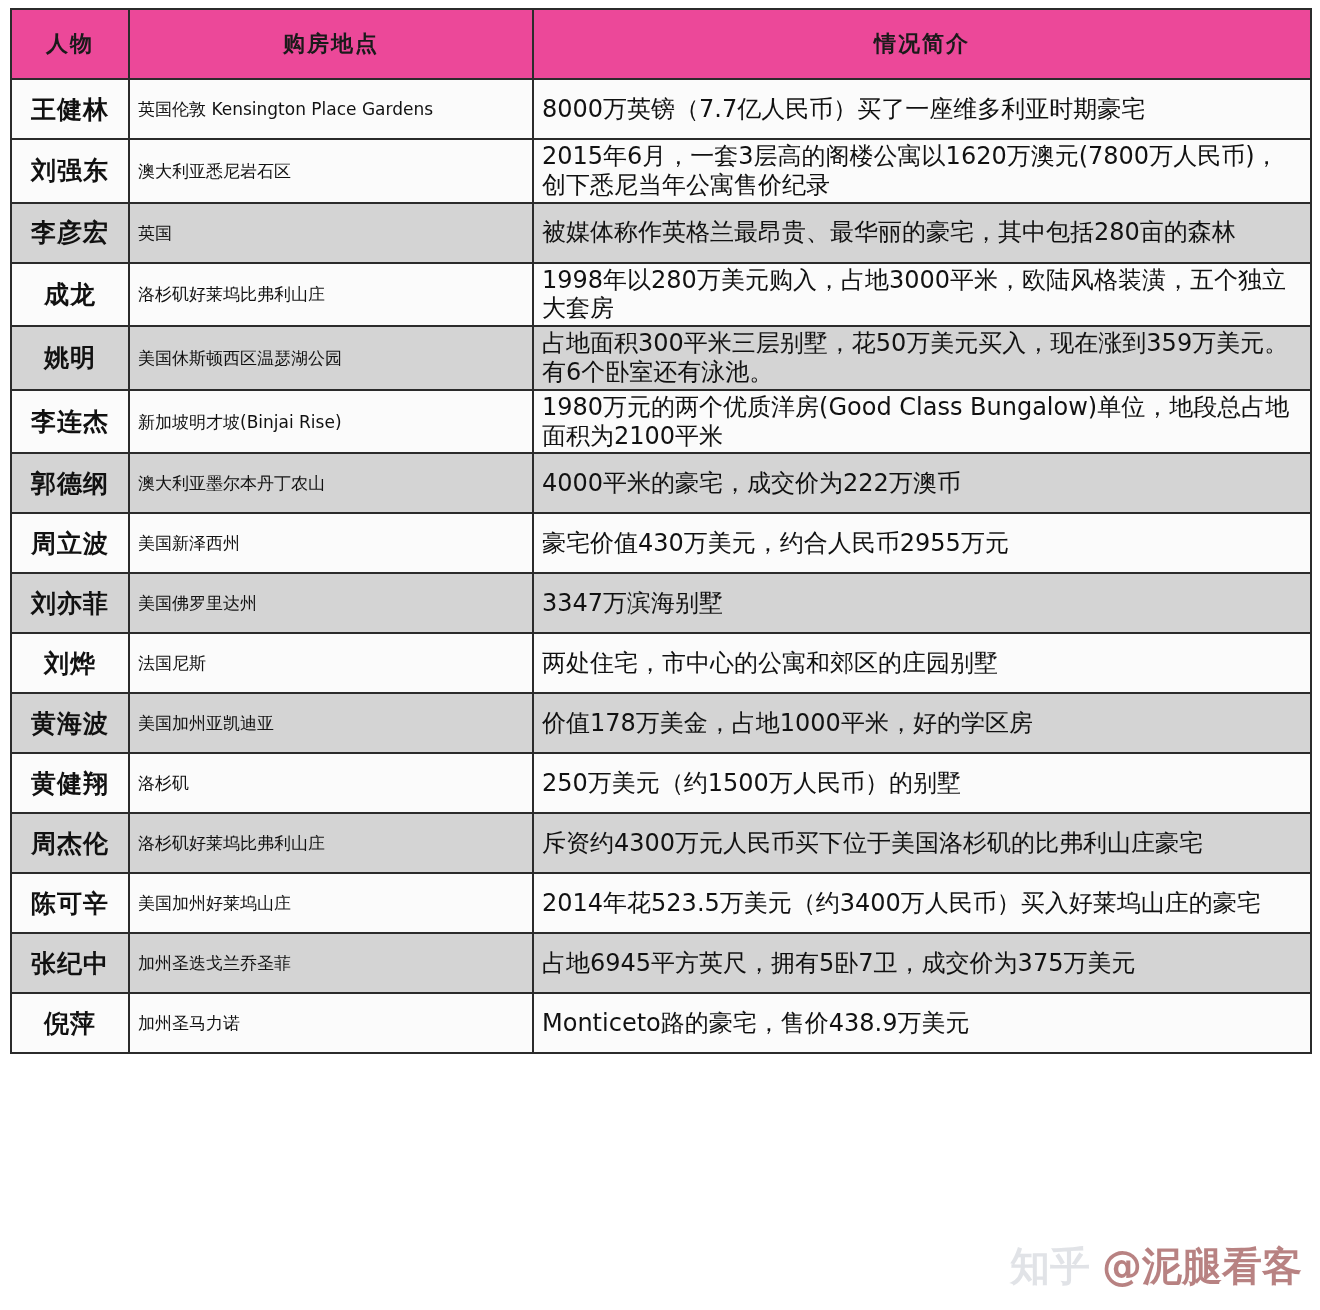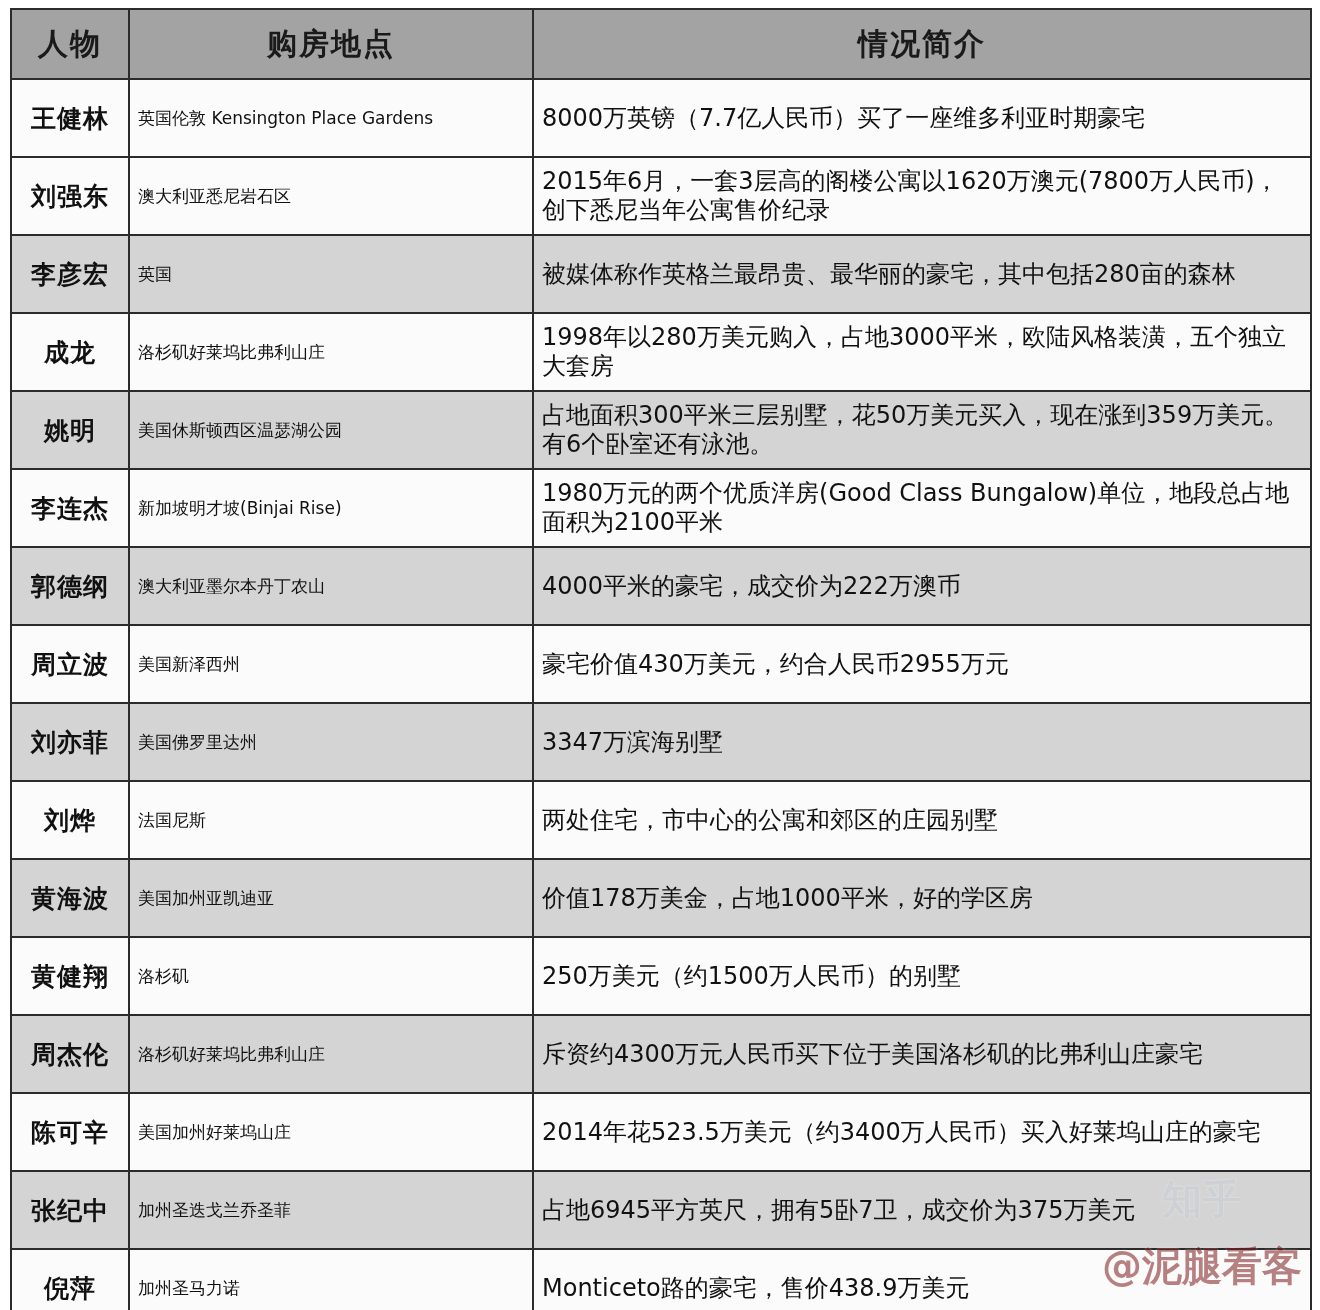--- a/index.html
+++ b/index.html
@@ -29,40 +29,40 @@
     table-layout: fixed;
     width: 1300px;
     border: 2px solid #2b2b2b;
   }
 
   table.celeb-table col.c-person  { width: 118px; }
   table.celeb-table col.c-place   { width: 404px; }
   table.celeb-table col.c-desc    { width: 778px; }
 
   thead th {
-    background: #a3a3a3;
+    background: #ec4899;
     border: 2px solid #2b2b2b;
     height: 66px;
     text-align: center;
     vertical-align: middle;
-    font-size: 30px;
+    font-size: 22px;
     font-weight: bold;
     color: #1a1a1a;
     letter-spacing: 2px;
     font-family: "DejaVu Sans", "Liberation Sans", sans-serif;
   }
 
   tbody td {
     border: 2px solid #2b2b2b;
     vertical-align: middle;
     color: #111111;
     font-family: "DejaVu Sans", "Liberation Sans", sans-serif;
   }
 
-  tbody tr { height: 78px; }
+  tbody tr { height: 60px; }
 
   td.person {
     text-align: center;
     font-size: 25px;
     font-weight: bold;
     letter-spacing: 1px;
     padding: 2px 2px;
   }
 
   td.place {
@@ -87,21 +87,20 @@
   #watermark {
     position: absolute;
     right: 18px;
     bottom: 16px;
     display: flex;
     align-items: center;
     gap: 12px;
     pointer-events: none;
     opacity: 0.55;
     user-select: none;
-    flex-direction: column;
   }
   #watermark .wm-brand {
     font-size: 40px;
     color: #c9cdd4;
     font-weight: bold;
     font-family: "DejaVu Sans", "Liberation Sans", sans-serif;
     text-shadow: 0 0 2px rgba(255,255,255,0.9);
   }
   #watermark .wm-user {
     font-size: 40px;

